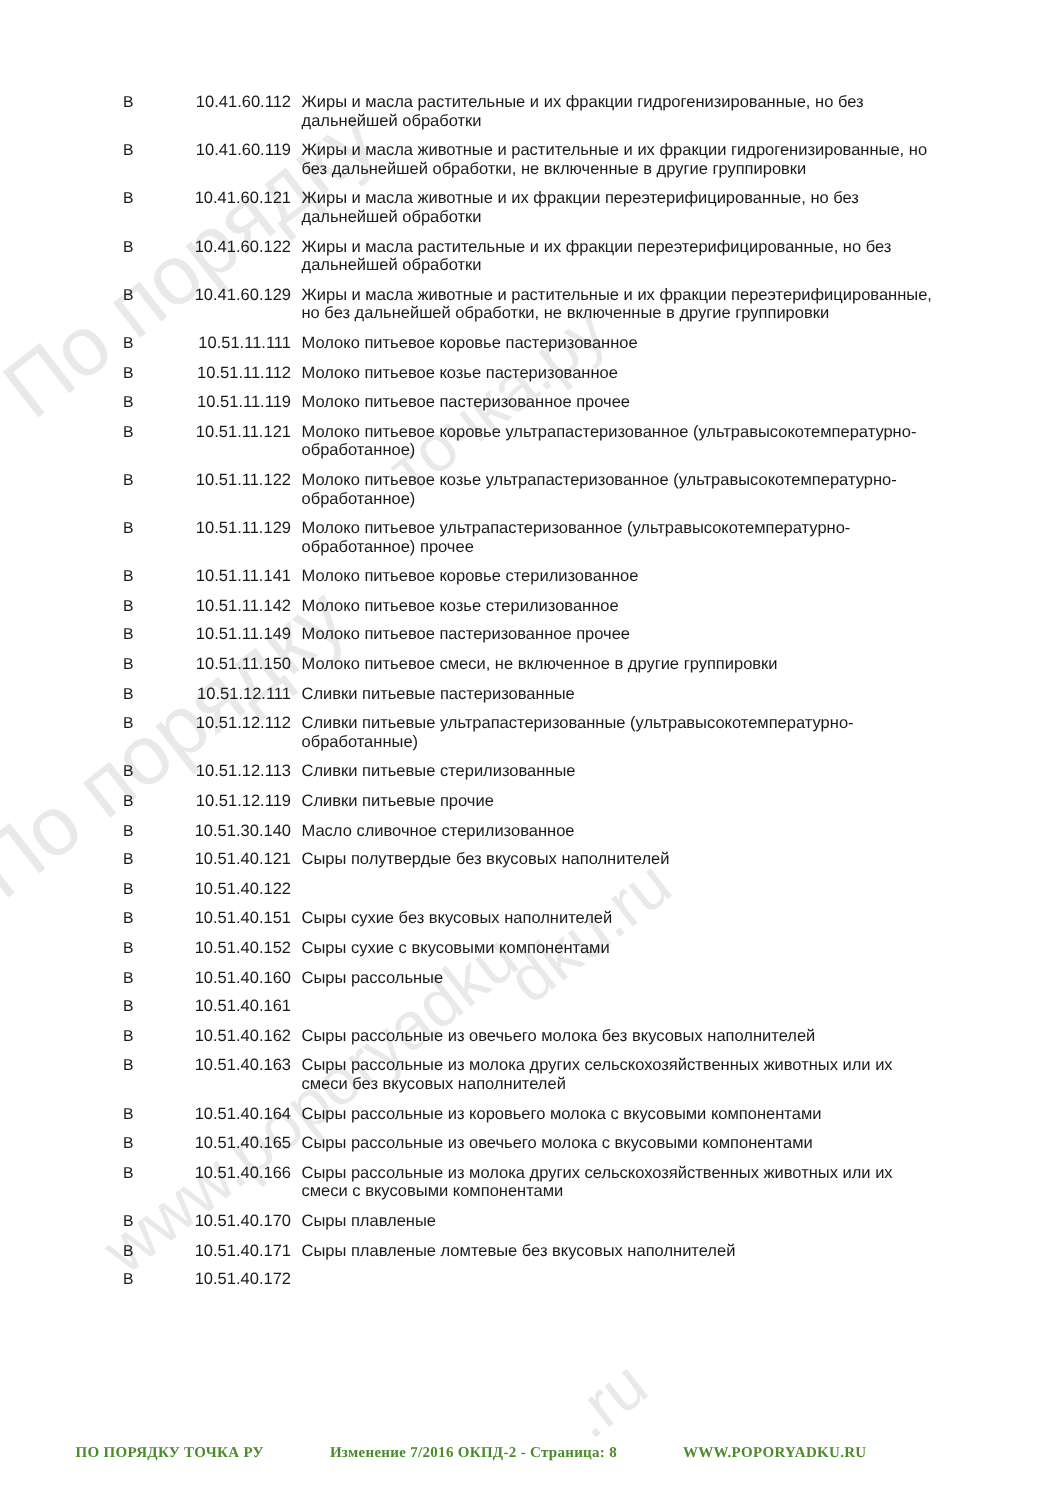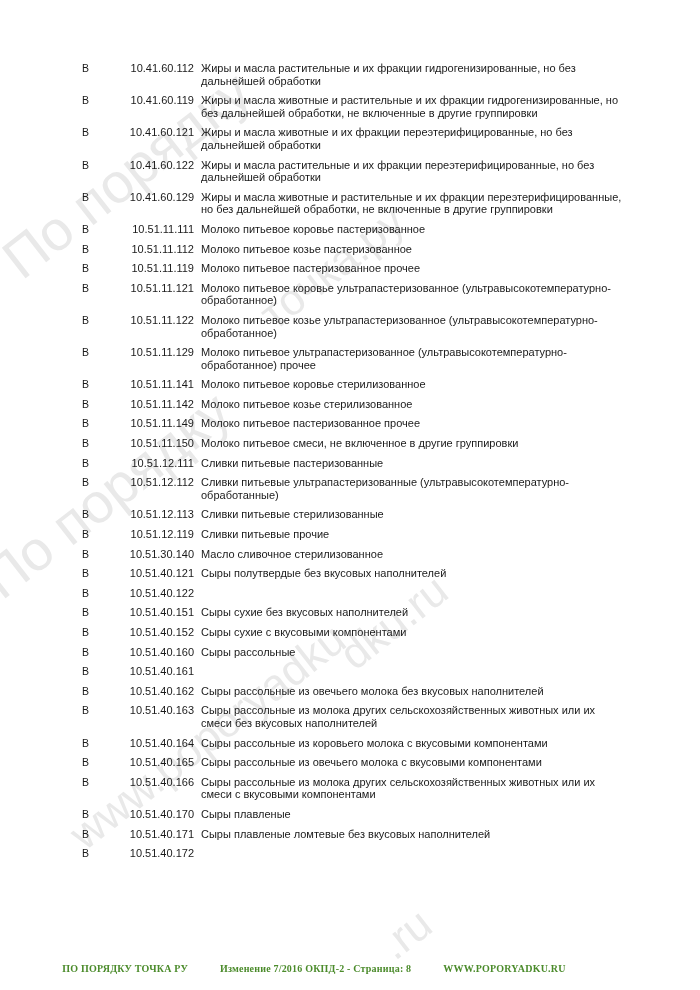--- a/index.html
+++ b/index.html
@@ -94,21 +94,21 @@
 
   
   #page-footer {
     position: absolute;
     left: 0;
     top: 963px;
     width: 628px;
     display: flex;
     justify-content: center;
     align-items: flex-start;
-    gap: 32px;
+    gap: 44px;
     font-family: "Liberation Serif", "DejaVu Serif", serif;
     font-weight: bold;
     font-size: 10px;
     letter-spacing: 0.2px;
     color: #4b8b2b;
   }
   #page-footer > span { white-space: nowrap; }
 </style>
 </head>
 <body>

